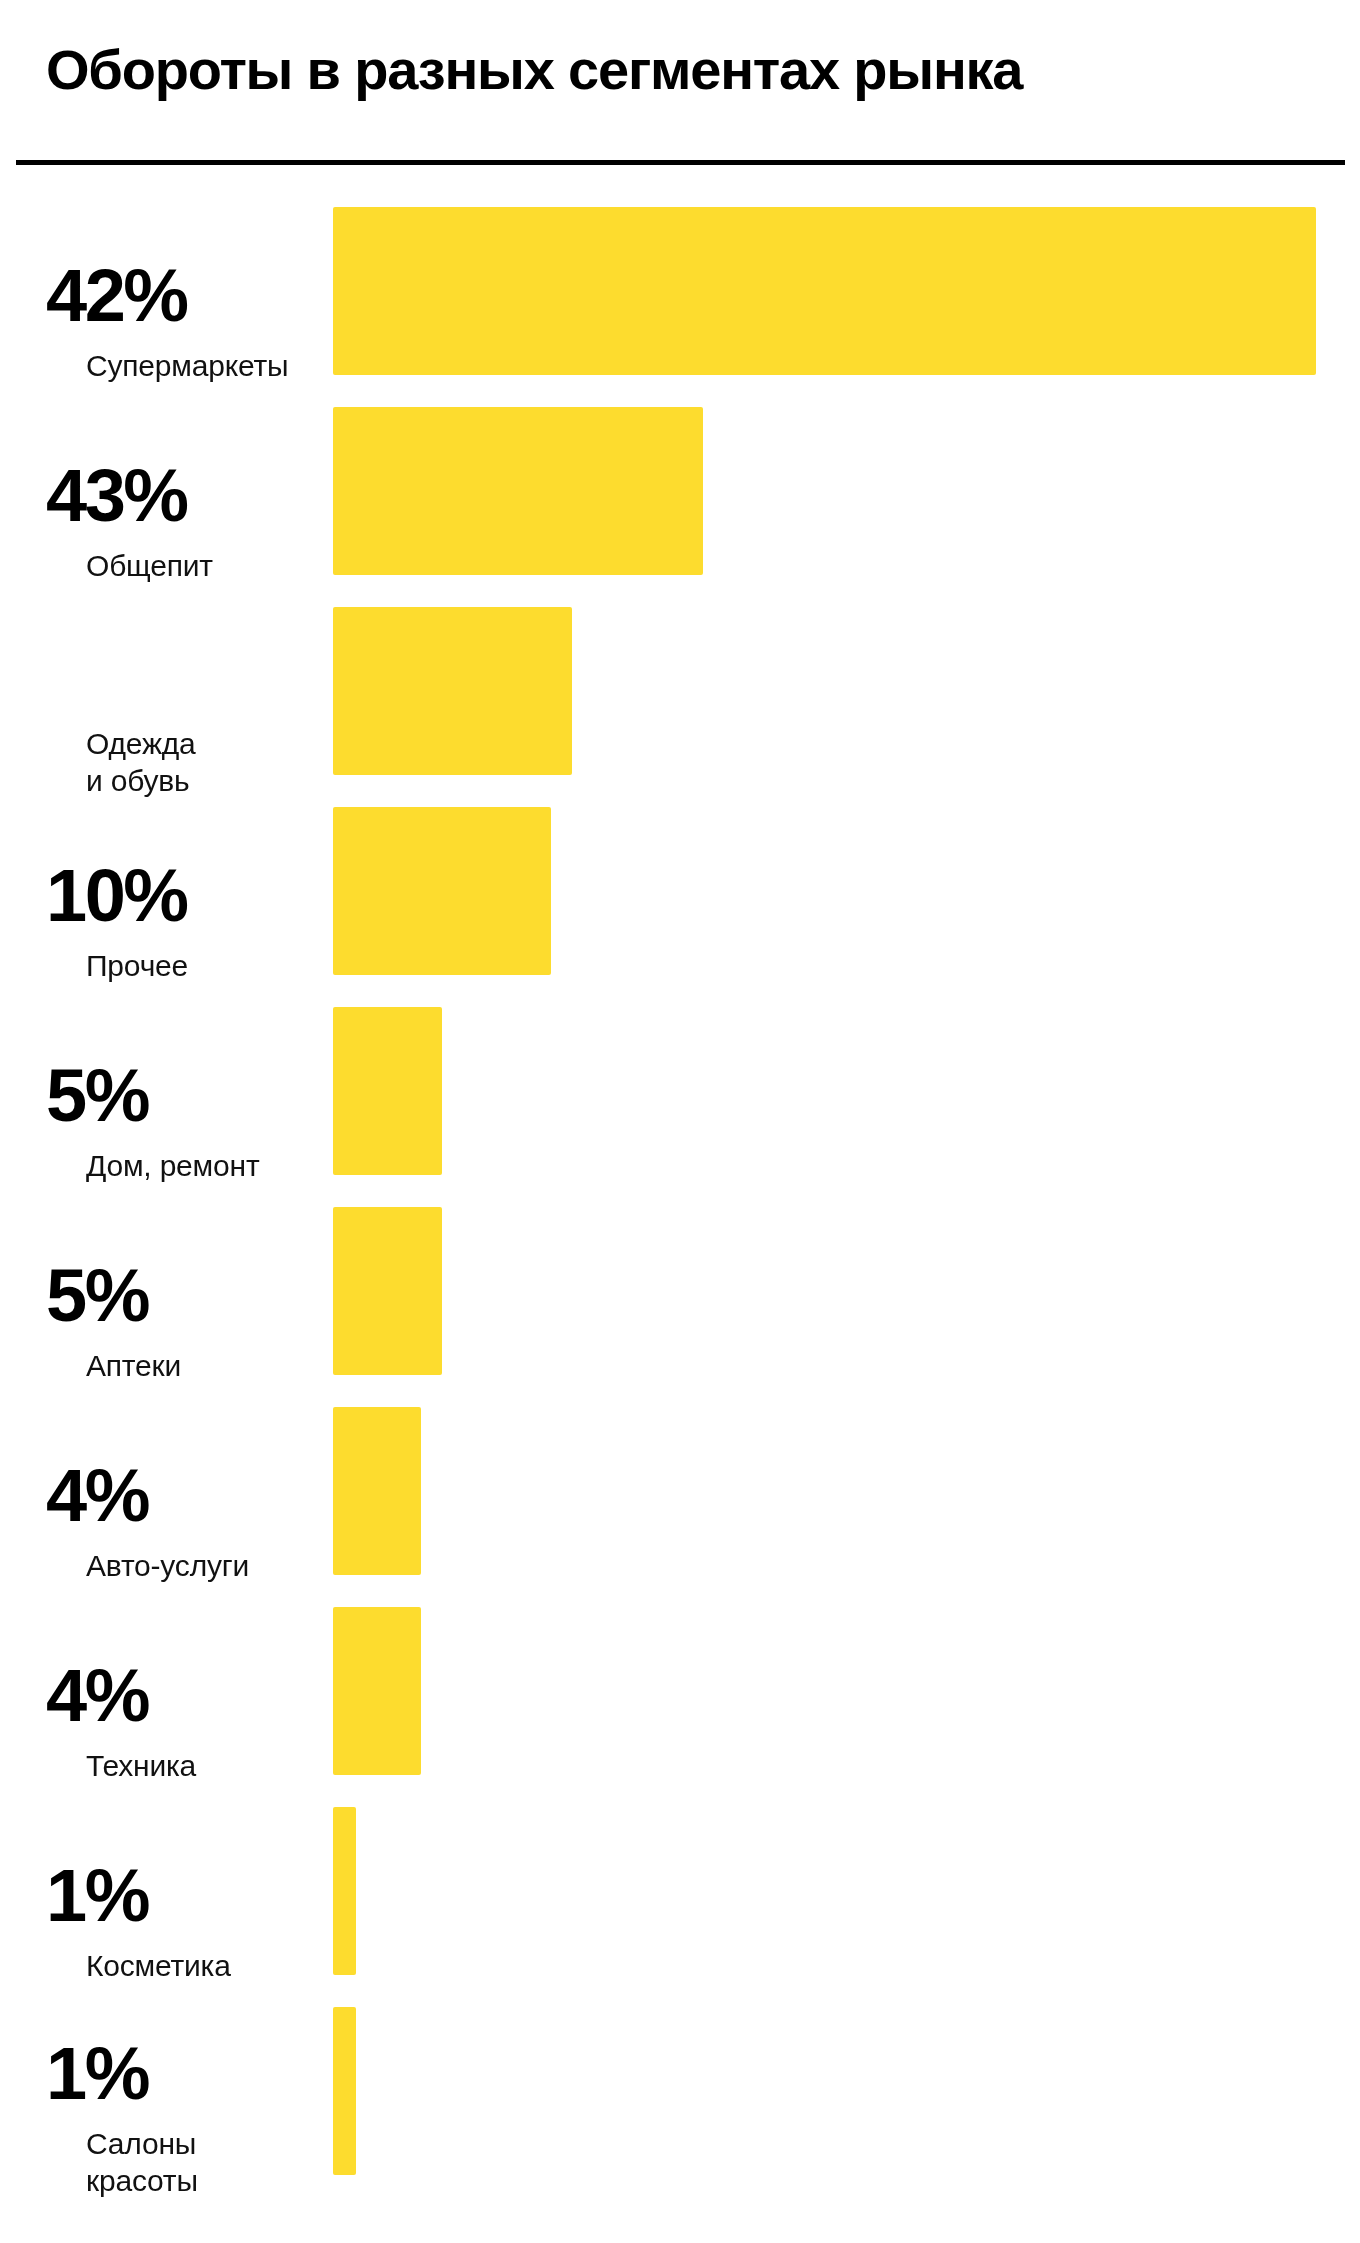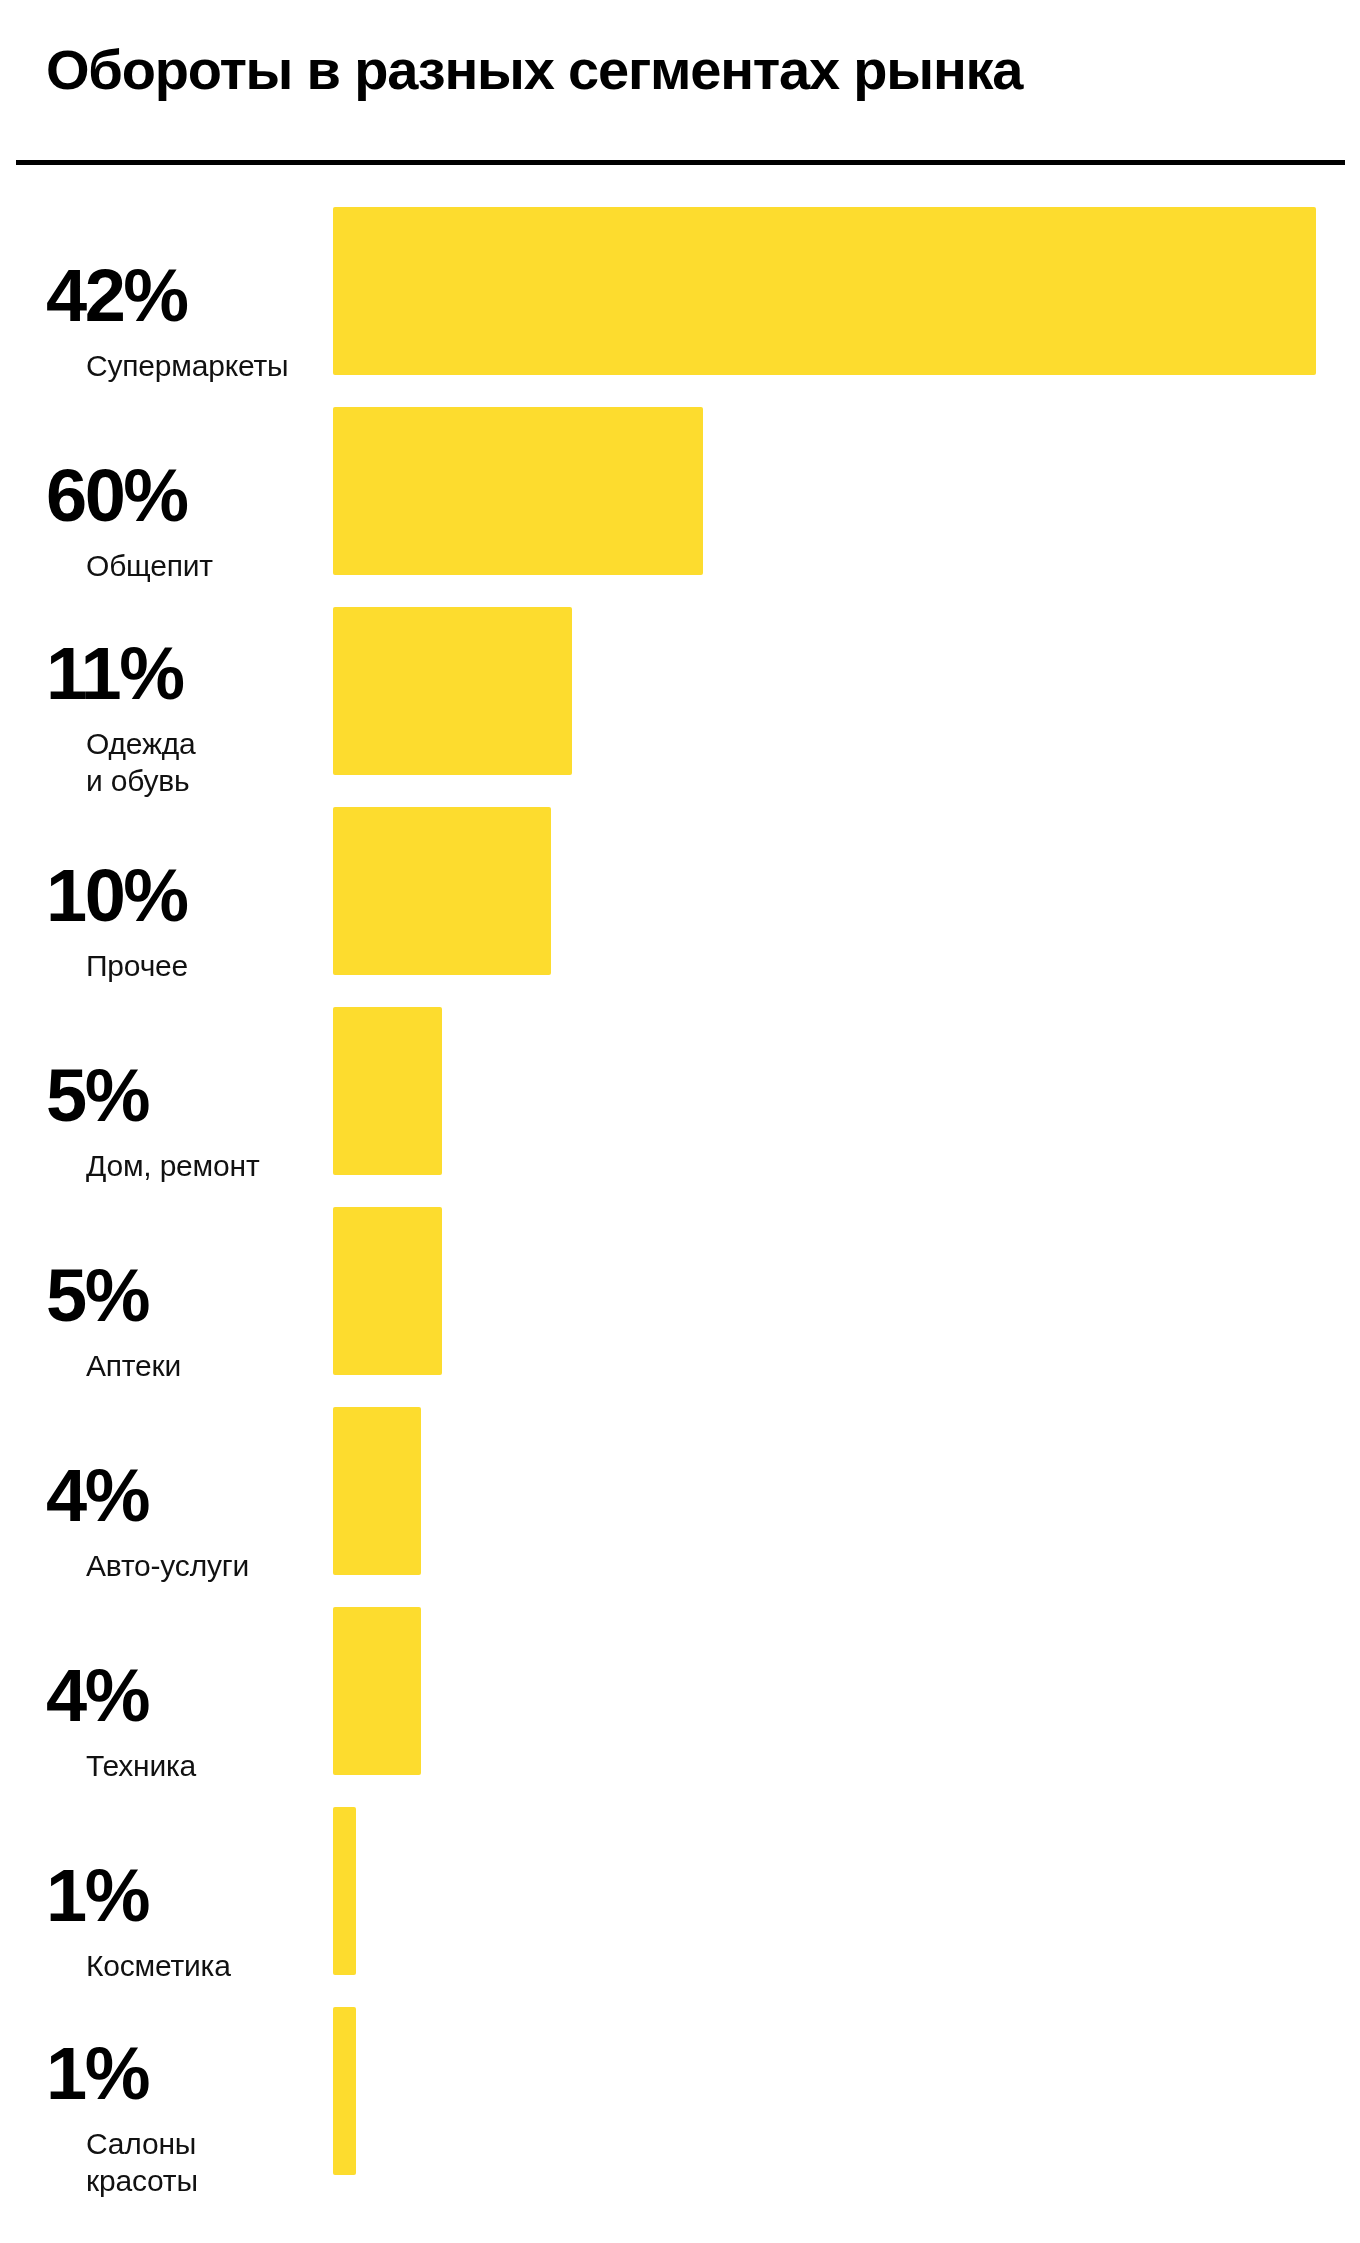--- a/index.html
+++ b/index.html
@@ -130,32 +130,31 @@
         <div class="row-name">
           <div>Супермаркеты</div>
         </div>
       </div>
       <div class="bar-track">
         <div class="bar-fill" style="width: 983px; background: rgb(253, 220, 46);"></div>
       </div>
     </div>
     <div class="bar-row lines-1" style="top: 239px;">
       <div class="row-labels">
-        <div class="row-value">60%</div>
+        <div class="row-value">43%</div>
         <div class="row-name">
           <div>Общепит</div>
         </div>
       </div>
       <div class="bar-track">
         <div class="bar-fill" style="width: 370px; background: rgb(253, 220, 46);"></div>
       </div>
     </div>
     <div class="bar-row lines-2" style="top: 439px;">
       <div class="row-labels">
-        <div class="row-value">11%</div>
         <div class="row-name">
           <div>Одежда</div>
           <div>и обувь</div>
         </div>
       </div>
       <div class="bar-track">
         <div class="bar-fill" style="width: 239px; background: rgb(253, 220, 46);"></div>
       </div>
     </div>
     <div class="bar-row lines-1" style="top: 639px;">

